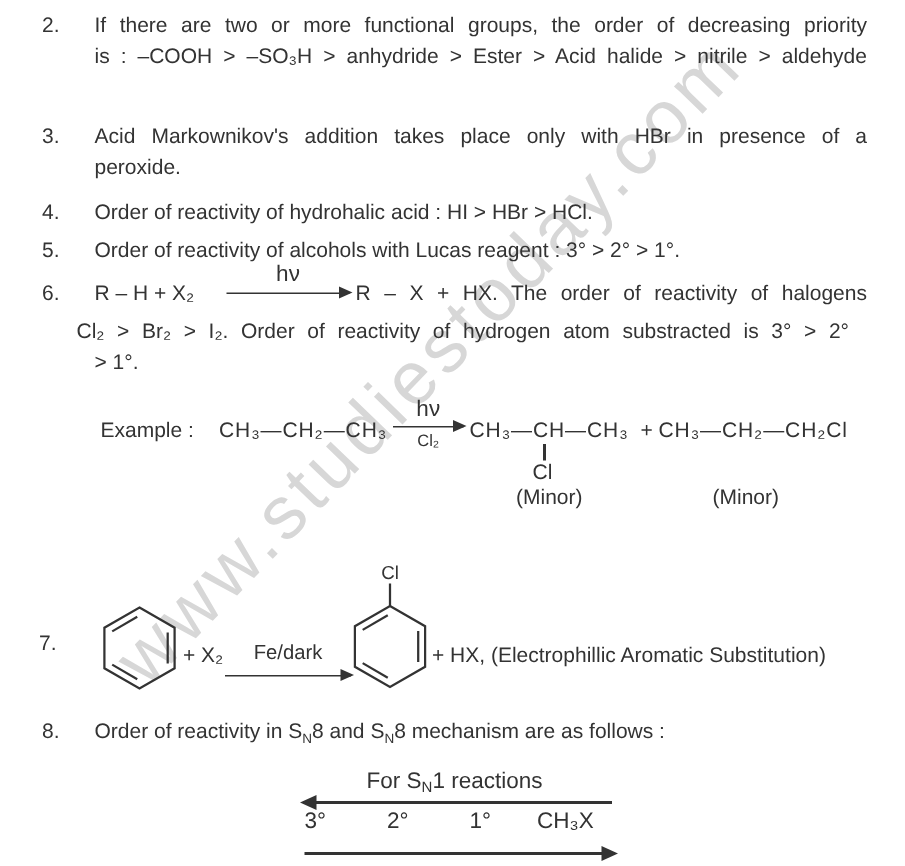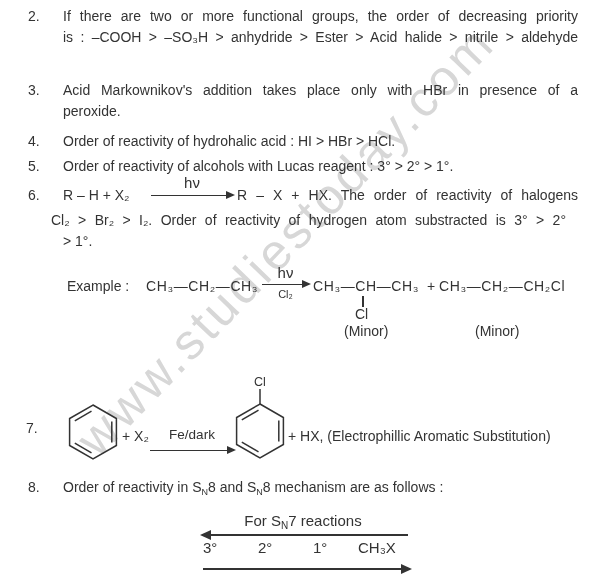--- a/index.html
+++ b/index.html
@@ -170,21 +170,21 @@
       <line x1="26.5" y1="77.8" x2="9.8" y2="68.1" stroke="#333" stroke-width="1.5"></line>
     </svg>
     <div class="abs" style="left:288px; top:428px; white-space:nowrap;">+ HX, (Electrophillic Aromatic Substitution)</div>
 
     <div class="abs num" style="left:28px; top:479px;">8.</div>
     <div class="abs" style="left:63px; top:479px; white-space:nowrap;">
       <span>Order of reactivity in S</span><span class="sub">N</span><span>8 and S</span><span class="sub">N</span><span>8 mechanism are as follows :</span>
     </div>
 
     <div class="abs dlabel" style="left:193px; top:512px; width:220px; text-align:center;">
-      <span>For S</span><span class="sub" style="font-size:10px;">N</span><span>7 reactions</span>
+      <span>For S</span><span class="sub" style="font-size:10px;">N</span><span>1 reactions</span>
     </div>
     <div class="abs shaft-left" style="left:202px; top:534px; width:206px;"></div>
     <div class="abs dlabel" style="left:203px; top:539px;">3°</div>
     <div class="abs dlabel" style="left:258px; top:539px;">2°</div>
     <div class="abs dlabel" style="left:313px; top:539px;">1°</div>
     <div class="abs dlabel" style="left:358px; top:539px;">CH₃X</div>
     <div class="abs shaft-right" style="left:203px; top:566px; width:207px;"></div>
 
   </div>
 </div>

